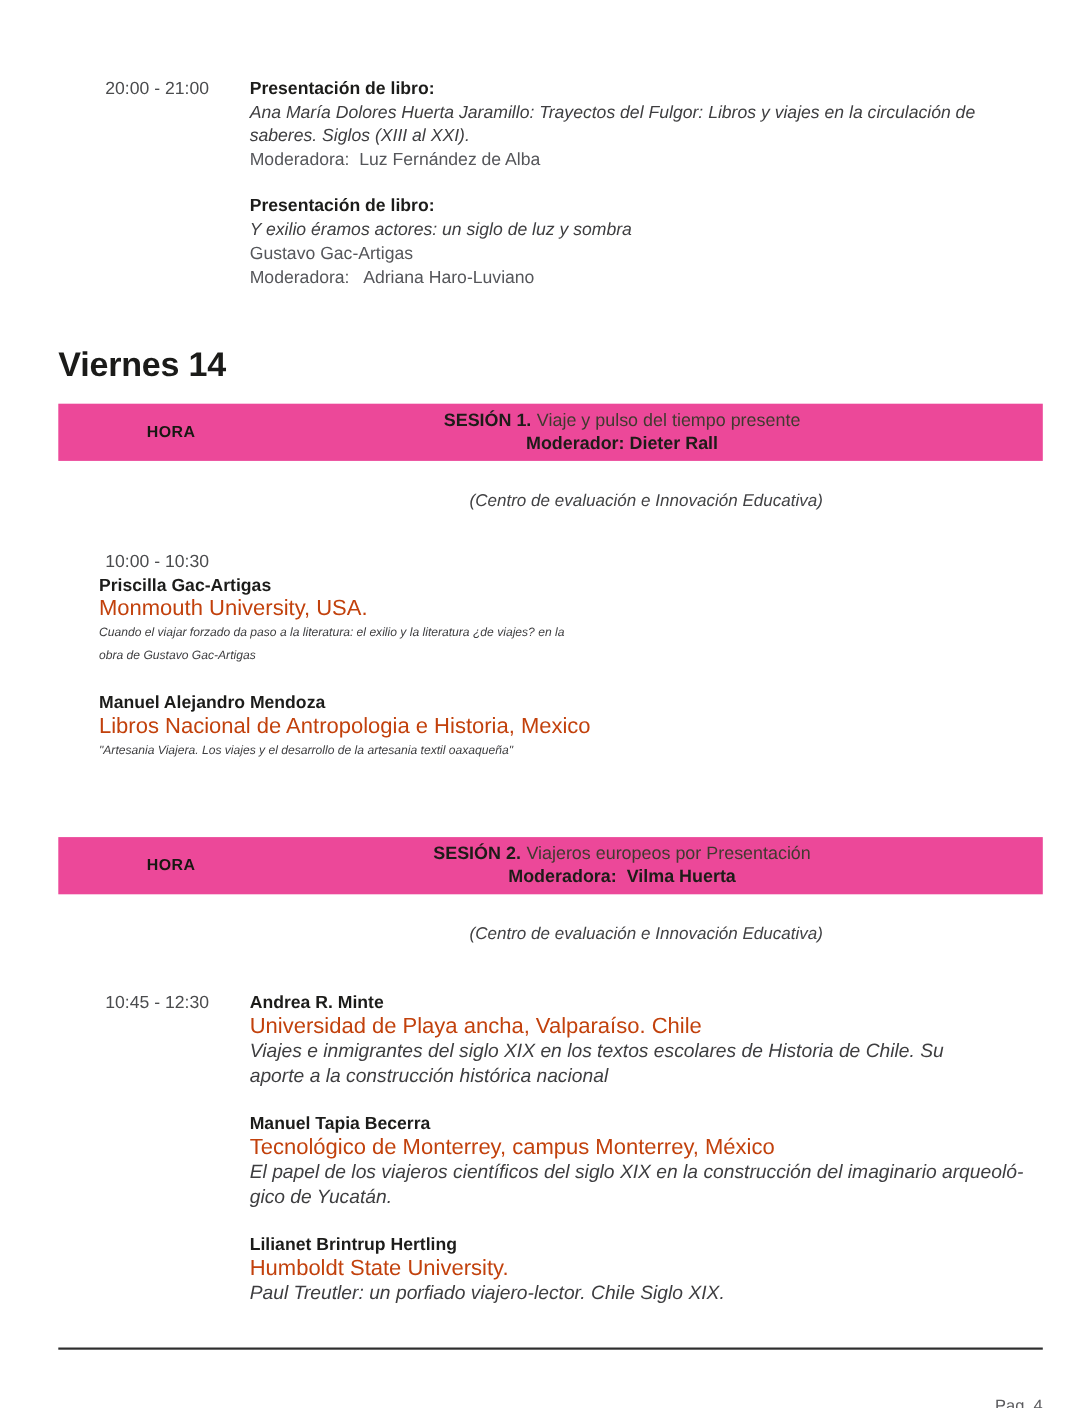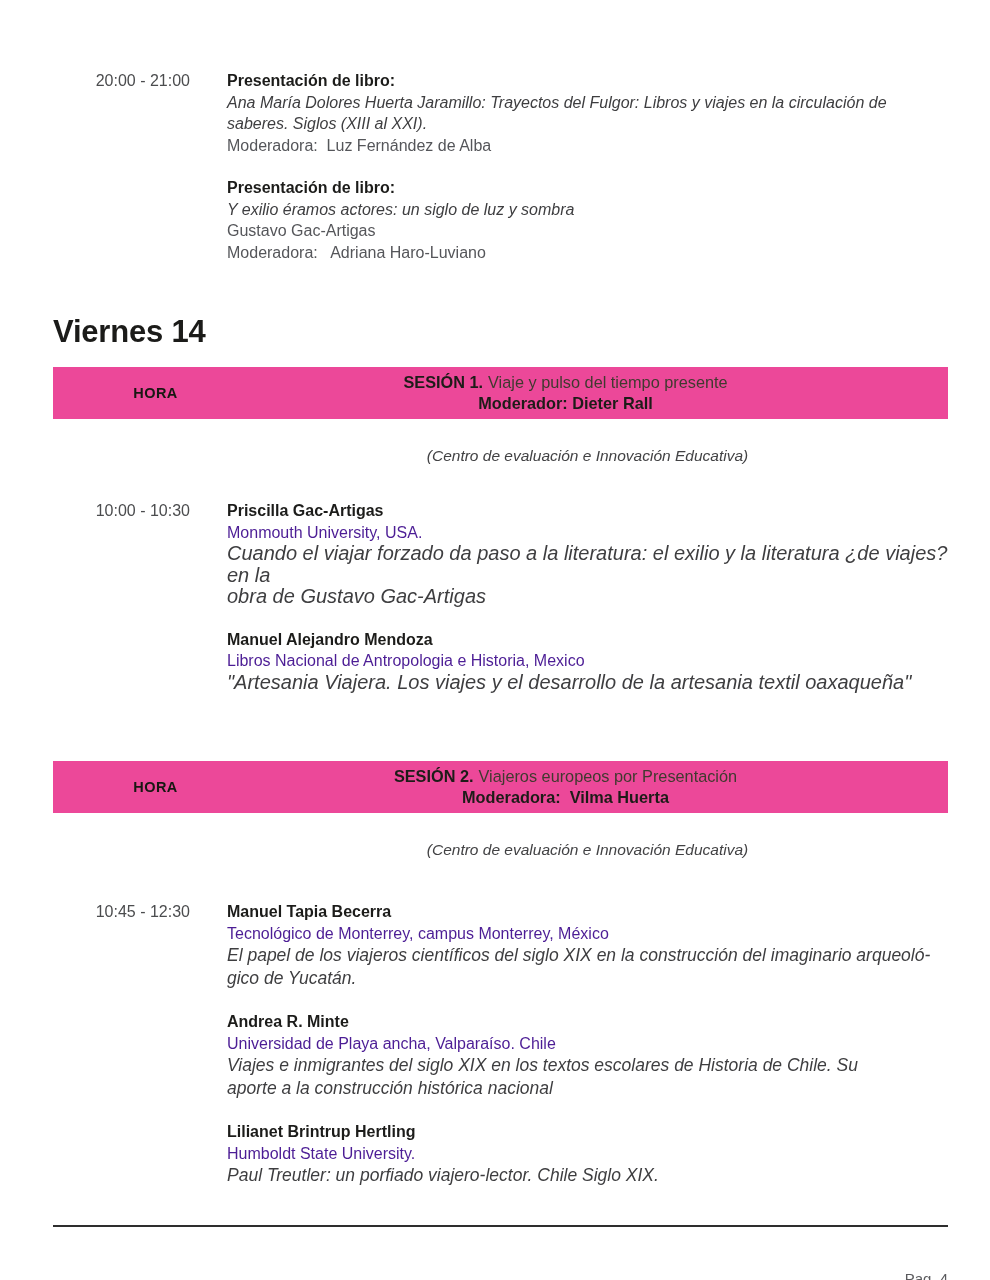--- a/index.html
+++ b/index.html
@@ -56,32 +56,32 @@
     font-size: 16.3px; line-height: 21.5px; color: #403a2f;
   }
   .bar-main .session-label { font-weight: bold; color: #1d1c18; margin-right: 5px; }
   .bar-main .bar-moderator { font-weight: bold; color: #1d1c18; white-space: pre-wrap; }
   .venue-line {
     margin-top: 26px; margin-left: 174px; width: 721px;
     text-align: center; font-style: italic;
     font-size: 15.5px; line-height: 21px; color: #424244;
     white-space: pre-wrap;
   }
-  .entries-1 { margin-top: 34px; }
+  .entries-1 { margin-top: 34px; flex-direction: column; }
   .entries-2 { margin-top: 41px; justify-content: space-between; }
   .speaker-name {
     font-weight: bold; font-size: 16px; line-height: 21.5px;
     color: #1c1c1a; white-space: pre-wrap;
   }
   .speaker-affil {
-    font-size: 16px; line-height: 21.5px; color: #4c1d95;
+    font-size: 20px; line-height: 21.5px; color: #c2410c;
     white-space: pre-wrap;
   }
   .paper-title {
-    font-style: italic; font-size: 20px; line-height: 21.5px;
+    font-style: italic; font-size: 11px; line-height: 21.5px;
     color: #3e3e40; white-space: pre-wrap;
   }
   .entries-2 .paper-title { font-size: 17.5px; line-height: 23px; }
   .footer-rule {
     margin-top: 38px; width: 895px;
     border-top: 2.5px solid #2e2e2e;
   }
   .page-number {
     margin-top: 42px; width: 895px; text-align: right;
     font-size: 15px; line-height: 20px; color: #5b5b5e;
@@ -145,30 +145,30 @@
       <div class="bar-main">
         <div><span class="session-label">SESIÓN 2.</span><span>Viajeros europeos por Presentación</span></div>
         <div class="bar-moderator">Moderadora:  Vilma Huerta</div>
       </div>
     </div>
     <div class="venue-line">(Centro de evaluación e Innovación Educativa)</div>
     <div class="row entries-2">
       <div class="time-col">10:45 - 12:30</div>
       <div class="content-col">
         <div class="speaker">
+          <div class="speaker-name">Andrea R. Minte</div>
+          <div class="speaker-affil">Universidad de Playa ancha, Valparaíso. Chile</div>
+          <div class="paper-title">Viajes e inmigrantes del siglo XIX en los textos escolares de Historia de Chile. Su
+aporte a la construcción histórica nacional</div>
+        </div>
+        <div class="speaker">
           <div class="speaker-name">Manuel Tapia Becerra</div>
           <div class="speaker-affil">Tecnológico de Monterrey, campus Monterrey, México</div>
           <div class="paper-title">El papel de los viajeros científicos del siglo XIX en la construcción del imaginario arqueoló-
 gico de Yucatán.</div>
-        </div>
-        <div class="speaker">
-          <div class="speaker-name">Andrea R. Minte</div>
-          <div class="speaker-affil">Universidad de Playa ancha, Valparaíso. Chile</div>
-          <div class="paper-title">Viajes e inmigrantes del siglo XIX en los textos escolares de Historia de Chile. Su
-aporte a la construcción histórica nacional</div>
         </div>
         <div class="speaker">
           <div class="speaker-name">Lilianet Brintrup Hertling</div>
           <div class="speaker-affil">Humboldt State University.</div>
           <div class="paper-title">Paul Treutler: un porfiado viajero-lector. Chile Siglo XIX.</div>
         </div>
       </div>
     </div>
   </section>
 

